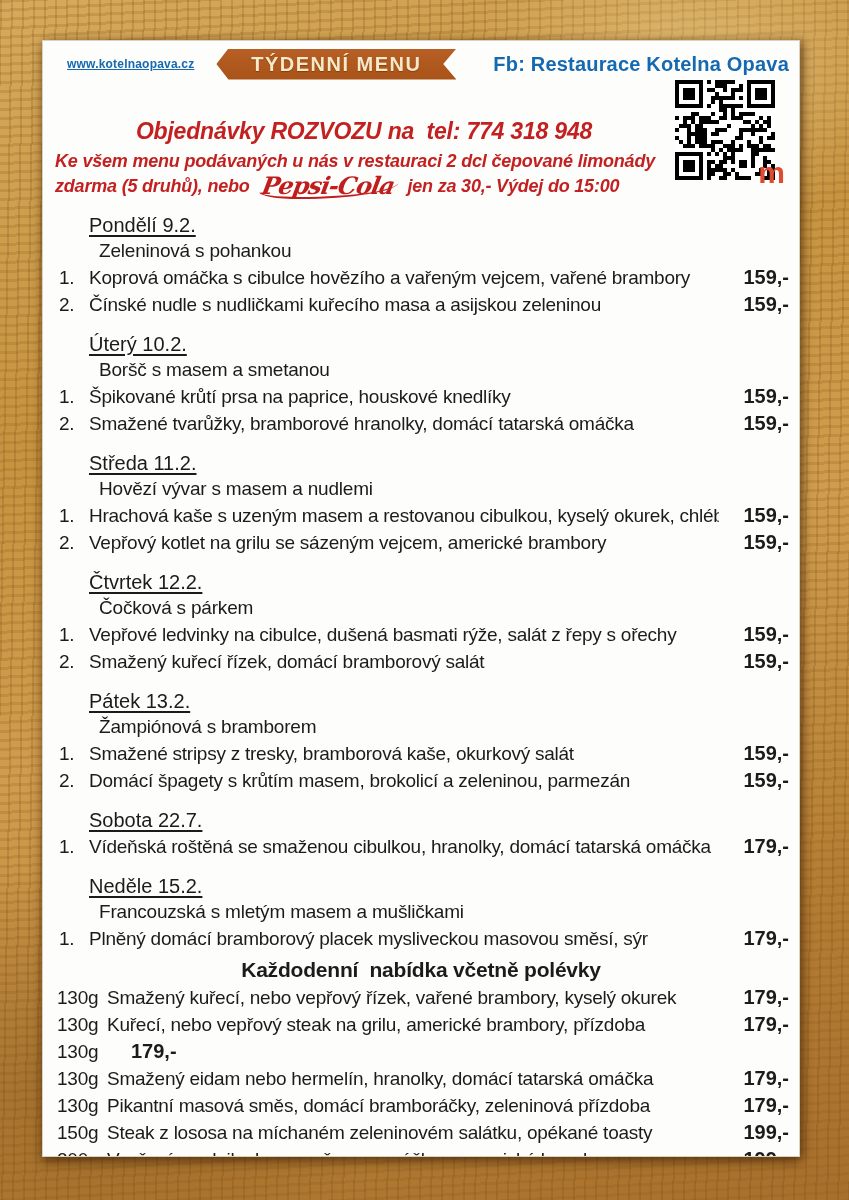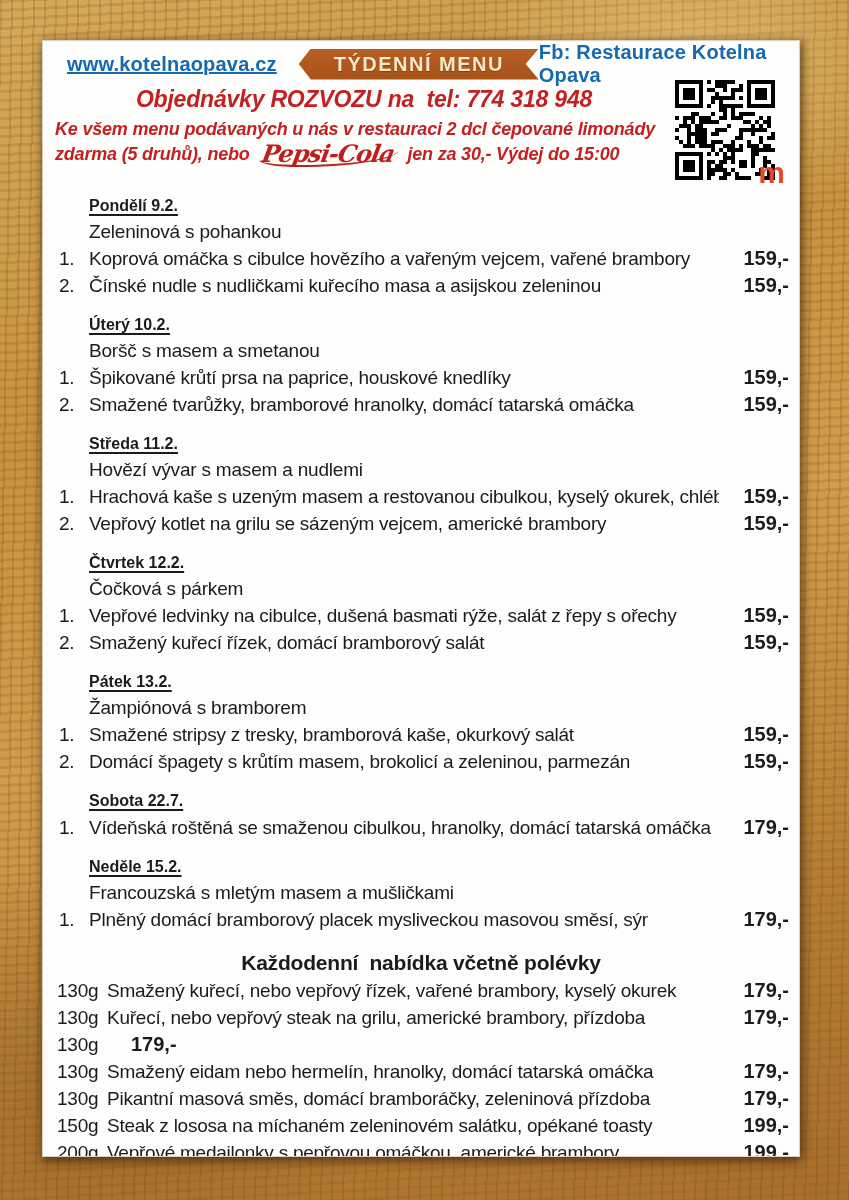--- a/index.html
+++ b/index.html
@@ -25,33 +25,33 @@
   .sheet{
     position:absolute;left:42px;top:40px;width:758px;height:1117px;
     background:#fdfdfb;
     border:1px solid #d8d2c2;
     box-shadow:0 5px 10px rgba(60,30,5,.55), 4px 0 8px rgba(60,30,5,.35);
     padding:5px 8px 4px 8px;
     overflow:hidden;
   }
   
   .top-row{display:flex;align-items:center;padding:2px 2px 0 16px;height:34px;}
-  .site-link{font-size:20px;font-weight:bold;color:var(--blue);text-decoration:underline;letter-spacing:.2px;cursor:pointer;}
+  .site-link{font-size:12px;font-weight:bold;color:var(--blue);text-decoration:underline;letter-spacing:.2px;cursor:pointer;}
   .ribbon{
     margin-left:22px;width:240px;height:31px;flex:none;
     background:linear-gradient(180deg,#b75f24,#a95318);
     clip-path:polygon(0 50%, 5% 0, 100% 0, 94.5% 50%, 100% 100%, 5% 100%);
     display:flex;align-items:center;justify-content:center;
     color:var(--ribbon-text);font-size:20px;font-weight:bold;letter-spacing:1.5px;
     text-shadow:0 1px 1px rgba(90,40,0,.5);
   }
   .fb-label{margin-left:auto;font-size:20px;font-weight:bold;color:var(--blue);letter-spacing:.2px;}
   
   .promo-row{display:flex;padding:4px 2px 0 4px;}
-  .promo-col{flex:1;min-width:0;padding-top:2px;}
+  .promo-col{flex:1;min-width:0;padding-top:2px;margin-top:32px;}
   .order-line{
     text-align:center;font-size:23px;font-weight:bold;font-style:italic;
     color:var(--red);white-space:pre-wrap;letter-spacing:-.2px;margin-bottom:4px;
   }
   .promo-line{font-size:18px;font-weight:bold;font-style:italic;color:var(--red);
     white-space:nowrap;letter-spacing:-.2px;line-height:25px;}
   .promo-line2{display:flex;align-items:center;gap:10px;}
   .pepsi-logo{
     font-family:"DejaVu Serif",serif;font-style:italic;font-weight:bold;
     font-size:24px;color:#c01d1d;display:inline-block;transform:skewX(-10deg);
@@ -61,33 +61,33 @@
   .qr-wrap{flex:none;width:100px;height:100px;margin:-4px 14px 0 2px;position:relative;}
   .qr-wrap svg{width:100%;height:100%;display:block;background:#fff;}
   .qr-mark{
     position:absolute;right:-10px;bottom:-8px;color:var(--mark);
     font-size:30px;font-weight:bold;line-height:1;
   }
   
   .days{padding:0 2px 0 8px;}
   .day{margin-top:13px;}
   .day-title{
-    font-size:16px;font-weight:bold;margin-left:30px;line-height:26px;
+    font-size:20px;font-weight:normal;margin-left:30px;line-height:26px;
     text-decoration:underline;text-decoration-thickness:2px;text-underline-offset:3px;
     display:inline-block;
   }
-  .day-soup{font-size:19px;margin-left:30px;line-height:26px;letter-spacing:-.2px;}
+  .day-soup{font-size:19px;margin-left:40px;line-height:26px;letter-spacing:-.2px;}
   .menu-row{display:flex;align-items:baseline;line-height:26px;font-size:19px;letter-spacing:-.25px;white-space:nowrap;}
   .menu-row .num{flex:none;width:30px;}
   .menu-row .txt{flex:1;min-width:0;overflow:hidden;}
   .menu-row .price{flex:none;margin-left:24px;font-weight:bold;font-size:20px;letter-spacing:0;}
   
   .daily-block{padding:0 2px 0 2px;}
   .daily-title{
-    text-align:center;font-size:21px;font-weight:bold;margin-top:16px;line-height:28px;
+    text-align:center;font-size:21px;font-weight:bold;margin-top:4px;line-height:28px;
     white-space:pre-wrap;letter-spacing:-.2px;
   }
   .daily-row{padding-left:4px;}
   .daily-row .weight{flex:none;width:50px;}
 </style>
 </head>
 <body>
 
 <div class="stage">
   <div class="sheet">

